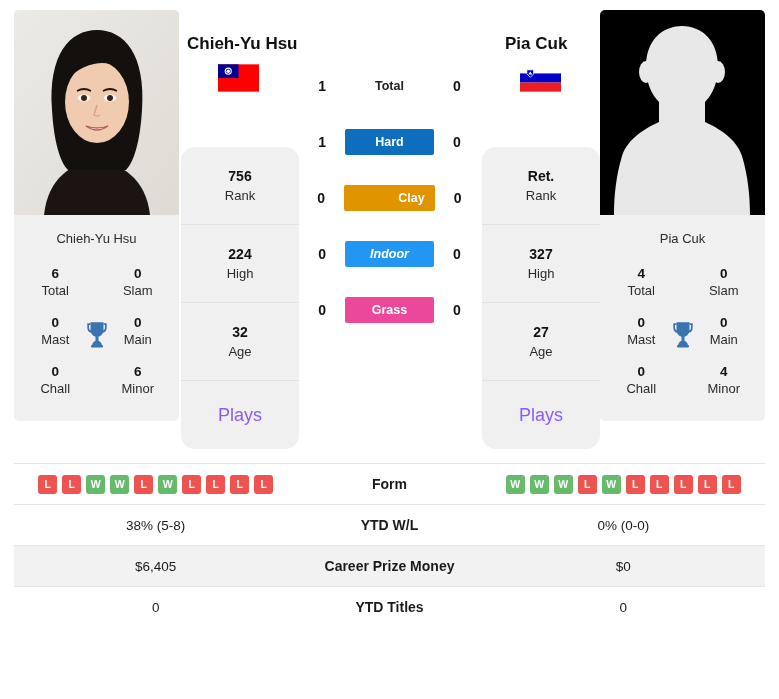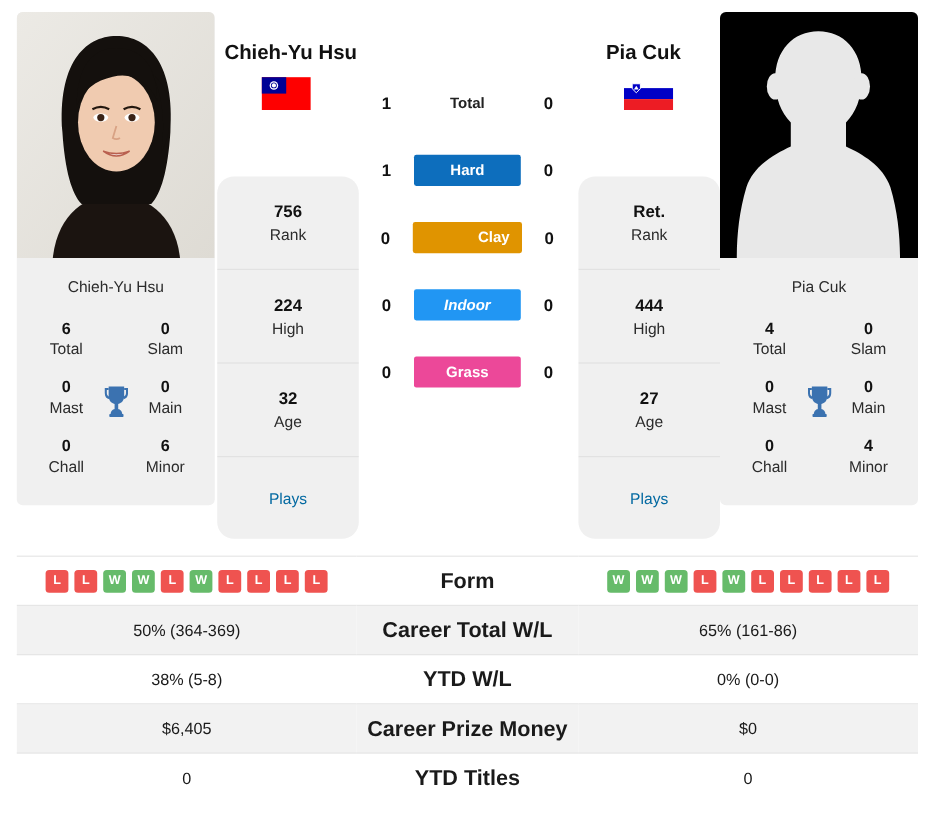--- a/index.html
+++ b/index.html
@@ -90,21 +90,21 @@
     height: 78px;
     display: flex;
     flex-direction: column;
     align-items: center;
     justify-content: center;
     border-bottom: 1px solid #e2e2e2;
   }
   .rseg:last-child { border-bottom: none; height: 68px; }
   .rnum { font-size: 14px; font-weight: bold; color: #111; line-height: 19px; }
   .rlab { font-size: 13px; color: #2b2b2b; line-height: 19px; }
-  .rplays { font-size: 13px; color: #0369a1; }
+  .rplays { font-size: 18px; color: #8b5cf6; }
 
   
   .h2h {
     flex: 1 1 auto;
     padding-top: 48px;
     min-width: 0;
   }
   .h2h-row {
     display: flex;
     align-items: center;
@@ -161,21 +161,21 @@
   .ctable { width: 100%; border-collapse: collapse; }
   .ctable tr { border-top: 1px solid #e6e6e6; }
   .ctable tr.alt { background: #f2f2f2; }
   .ctable td {
     height: 41px;
     vertical-align: middle;
     font-size: 13.5px;
     color: #1a1a1a;
     text-align: center;
   }
-  .ctable td.mid { font-weight: bold; font-size: 18px; width: 200px; }
+  .ctable td.mid { font-weight: bold; font-size: 14px; width: 200px; }
   .ctable td.side { width: 289px; }
 
   .formrow { display: flex; gap: 5px; justify-content: center; }
   .fbadge {
     width: 19px; height: 19px;
     border-radius: 3px;
     color: #fff;
     font-size: 10.5px;
     font-weight: bold;
     display: flex;
@@ -353,21 +353,21 @@
       </div>
     </div>
 
   <div class="rank-col">
     <div class="rank-card">
       <div class="rseg">
         <div class="rnum">Ret.</div>
         <div class="rlab">Rank</div>
       </div>
       <div class="rseg">
-        <div class="rnum">444</div>
+        <div class="rnum">327</div>
         <div class="rlab">High</div>
       </div>
       <div class="rseg">
         <div class="rnum">27</div>
         <div class="rlab">Age</div>
       </div>
       <div class="rseg">
         <div class="rplays">Plays</div>
       </div>
     </div>
@@ -456,25 +456,20 @@
               <div class="fbadge fb-w">W</div>
               <div class="fbadge fb-l">L</div>
               <div class="fbadge fb-w">W</div>
               <div class="fbadge fb-l">L</div>
               <div class="fbadge fb-l">L</div>
               <div class="fbadge fb-l">L</div>
               <div class="fbadge fb-l">L</div>
               <div class="fbadge fb-l">L</div>
             </div>
           </td>
-        </tr>
-        <tr class="alt">
-          <td class="side">50% (364-369)</td>
-          <td class="mid">Career Total W/L</td>
-          <td class="side">65% (161-86)</td>
         </tr>
         <tr>
           <td class="side">38% (5-8)</td>
           <td class="mid">YTD W/L</td>
           <td class="side">0% (0-0)</td>
         </tr>
         <tr class="alt">
           <td class="side">$6,405</td>
           <td class="mid">Career Prize Money</td>
           <td class="side">$0</td>

